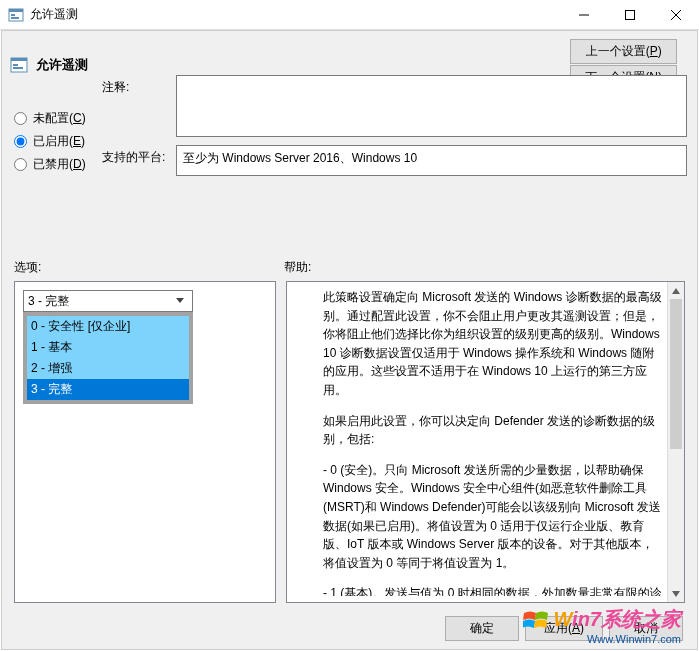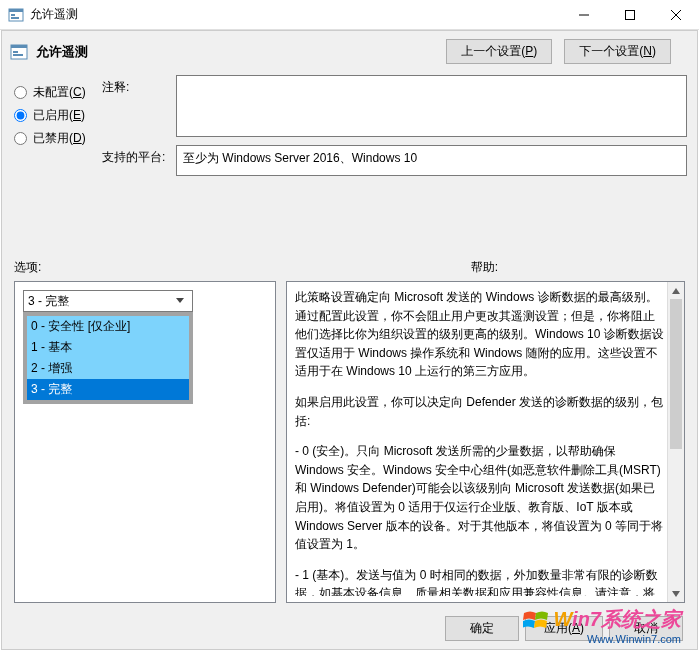--- a/index.html
+++ b/index.html
@@ -27,21 +27,21 @@
 .client {
   position:absolute; top:30px; left:1px; right:1px; bottom:1px;
   background:#f0f0f0;
   border:1px solid #ccc;
 }
 .header-row {
   display:flex; align-items:center; padding:8px;
 }
 .header-row .hicon { width:18px; height:18px; margin-right:8px; }
 .header-row .htitle { font-size:13px; font-weight:bold; flex:1; }
-.nav-btns { display:flex; gap:12px; margin-right:18px; }
+.nav-btns { display:flex; gap:1px; margin-right:12px;flex-direction:column; }
 .btn {
   background:#e1e1e1; border:1px solid #adadad; padding:3px 14px;
   font-size:12px; font-family:inherit; cursor:pointer;
 }
 .btn u { text-decoration:underline; }
 
 .radio-block { padding:6px 12px 10px 12px; }
 .radio-row { display:flex; align-items:center; margin:6px 0; }
 .radio-row input { margin-right:6px; }
 .radio-row label u { text-decoration:underline; }
@@ -59,21 +59,21 @@
 .platform-box {
   flex:1; border:1px solid #7a7a7a; background:#fff;
   font-size:12px; padding:4px 6px; height:31px; line-height:16px;
 }
 
 .labels-row {
   position:absolute; top:228px; left:12px; right:12px;
   display:flex;
 }
 .labels-row .lleft { width:270px; }
-.labels-row .lright { flex:1;text-align:center; }
+.labels-row .lright { flex:1; }
 
 .panels {
   position:absolute; top:250px; left:12px; right:12px; bottom:46px;
   display:flex; gap:10px;
 }
 .panel {
   border:1px solid #828790; background:#fff; position:relative; overflow:hidden;
 }
 .panel-left { width:262px; }
 .panel-right { flex:1; }
@@ -88,21 +88,21 @@
   position:absolute; top:22px; left:0; width:100%;
   border:4px solid #a3a3a3; background:#7dd3fc; z-index:5;
 }
 .dd-item { padding:2px 4px; white-space:nowrap; }
 .dd-item.selected { background:#0078d7; color:#fff; }
 
 .help-content {
   position:absolute; top:6px; left:8px; right:20px; bottom:6px;
   font-size:12px; line-height:1.55; overflow:hidden;
 }
-.help-content p { margin-bottom:12px; }
+.help-content p { margin-bottom:12px;margin-left:28px; }
 .scrollbar {
   position:absolute; top:0; right:0; bottom:0; width:17px;
   background:#f0f0f0; border-left:1px solid #ddd;
 }
 .sb-btn { height:17px; display:flex; align-items:center; justify-content:center; background:#f0f0f0; }
 .sb-thumb { position:absolute; top:17px; left:2px; right:2px; height:150px; background:#cdcdcd; }
 
 .bottom-bar {
   position:absolute; bottom:8px; right:14px; display:flex; gap:6px;
 }

